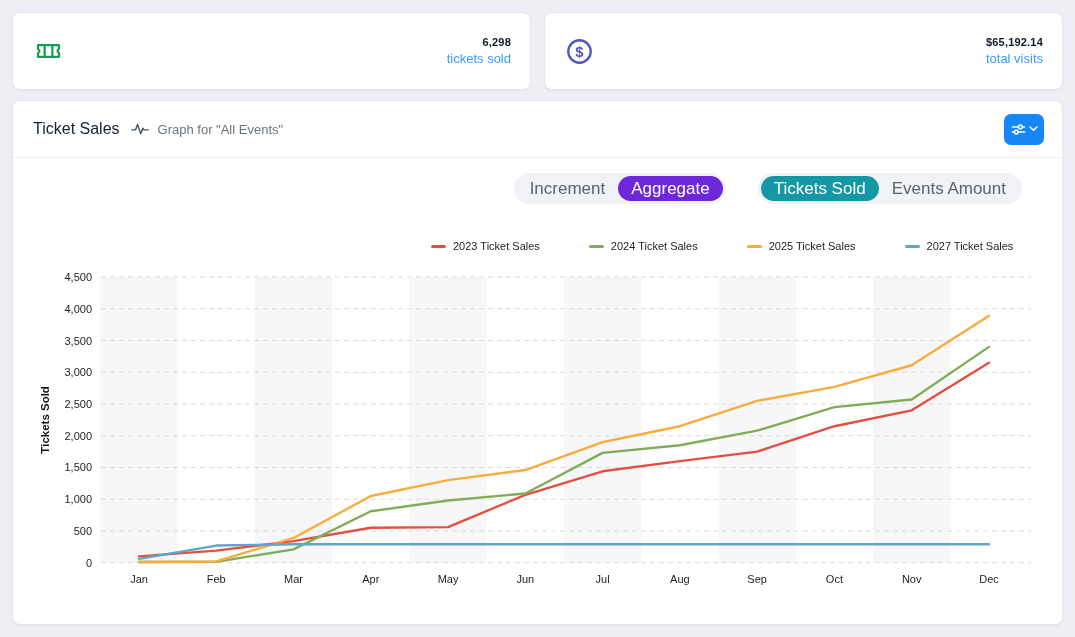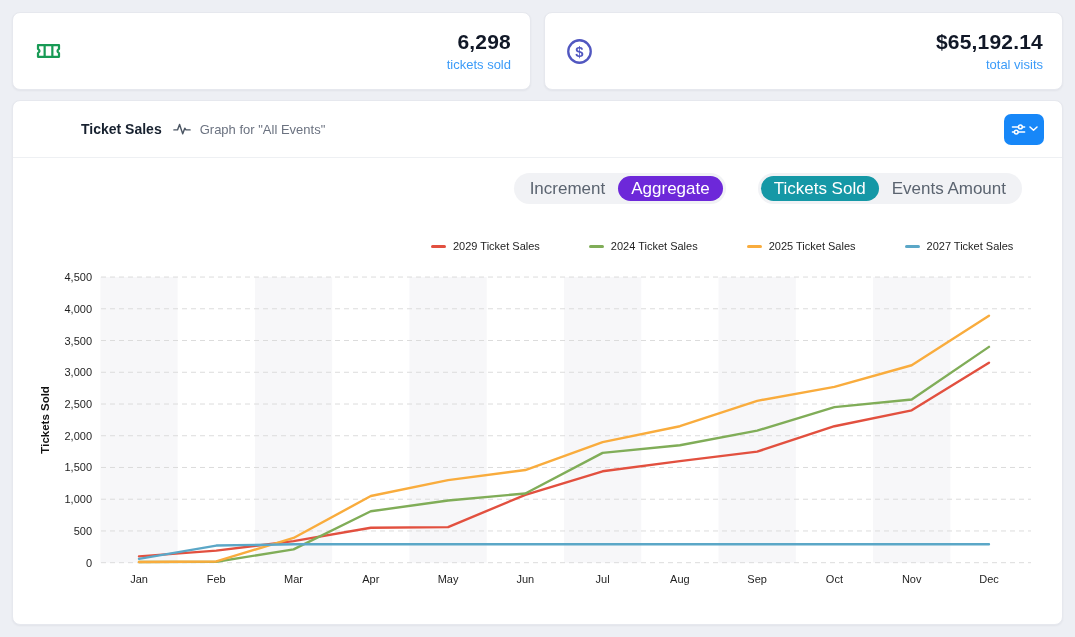--- a/index.html
+++ b/index.html
@@ -14,35 +14,35 @@
     position:absolute; left:12px; top:12px; width:1051px; height:78px;
     display:flex; gap:13px;
   }
   .stat-card {
     flex:1; background:#fff; border:1px solid #e6e8ee; border-radius:8px;
     box-shadow:0 1px 2px rgba(16,24,40,.05);
     display:flex; align-items:center; padding:0 19px;
   }
   .stat-text { display:flex; flex-direction:column; gap:3px; }
   .stat-text.right { margin-left:auto; text-align:right; }
-  .stat-value { font-size:21px; font-weight:bold; color:#111827; letter-spacing:.2px; }
+  .stat-value { font-size:11px; font-weight:bold; color:#111827; letter-spacing:.2px; }
   .stat-label { font-size:13px; color:#3b9bf8; }
   .stat-icon { display:flex; align-items:center; }
   .stat-icon.right { margin-left:auto; }
 
   .chart-card {
     position:absolute; left:12px; top:100px; width:1051px; height:525px;
     background:#fff; border:1px solid #e6e8ee; border-radius:8px;
     box-shadow:0 1px 2px rgba(16,24,40,.05);
   }
   .chart-header {
     height:57px; display:flex; align-items:center;
     padding:0 18px 0 20px; border-bottom:1px solid #eef0f3;
   }
-  .chart-title { font-size:14px; font-weight:bold; color:#17212f;margin-left:48px; }
+  .chart-title { font-size:16px; font-weight:normal; color:#17212f; }
   .pulse-wrap { margin:0 9px 0 11px; display:flex; align-items:center; }
   .chart-subtitle { font-size:13px; color:#6b7280; }
   .filter-button {
     margin-left:auto; width:40px; height:31px; background:#1787f8;
     border:none; border-radius:7px; cursor:pointer;
     display:flex; align-items:center; justify-content:center; gap:3px;
   }
   .controls-row {
     position:absolute; top:72px; right:40px; display:flex; gap:32px;
   }
@@ -134,21 +134,21 @@
     </div>
     <div class="toggle-group">
       <span class="toggle-option active" style="background: rgb(21, 152, 166);">Tickets Sold</span>
       <span class="toggle-option">Events Amount</span>
     </div>
   </div>
 
   <div class="legend-row" id="legend">
       <span class="legend-item">
         <span class="legend-chip" style="background: rgb(226, 80, 63);"></span>
-        <span class="legend-label">2029 Ticket Sales</span>
+        <span class="legend-label">2023 Ticket Sales</span>
       </span>
       <span class="legend-item">
         <span class="legend-chip" style="background: rgb(128, 173, 88);"></span>
         <span class="legend-label">2024 Ticket Sales</span>
       </span>
       <span class="legend-item">
         <span class="legend-chip" style="background: rgb(249, 172, 61);"></span>
         <span class="legend-label">2025 Ticket Sales</span>
       </span>
       <span class="legend-item">

